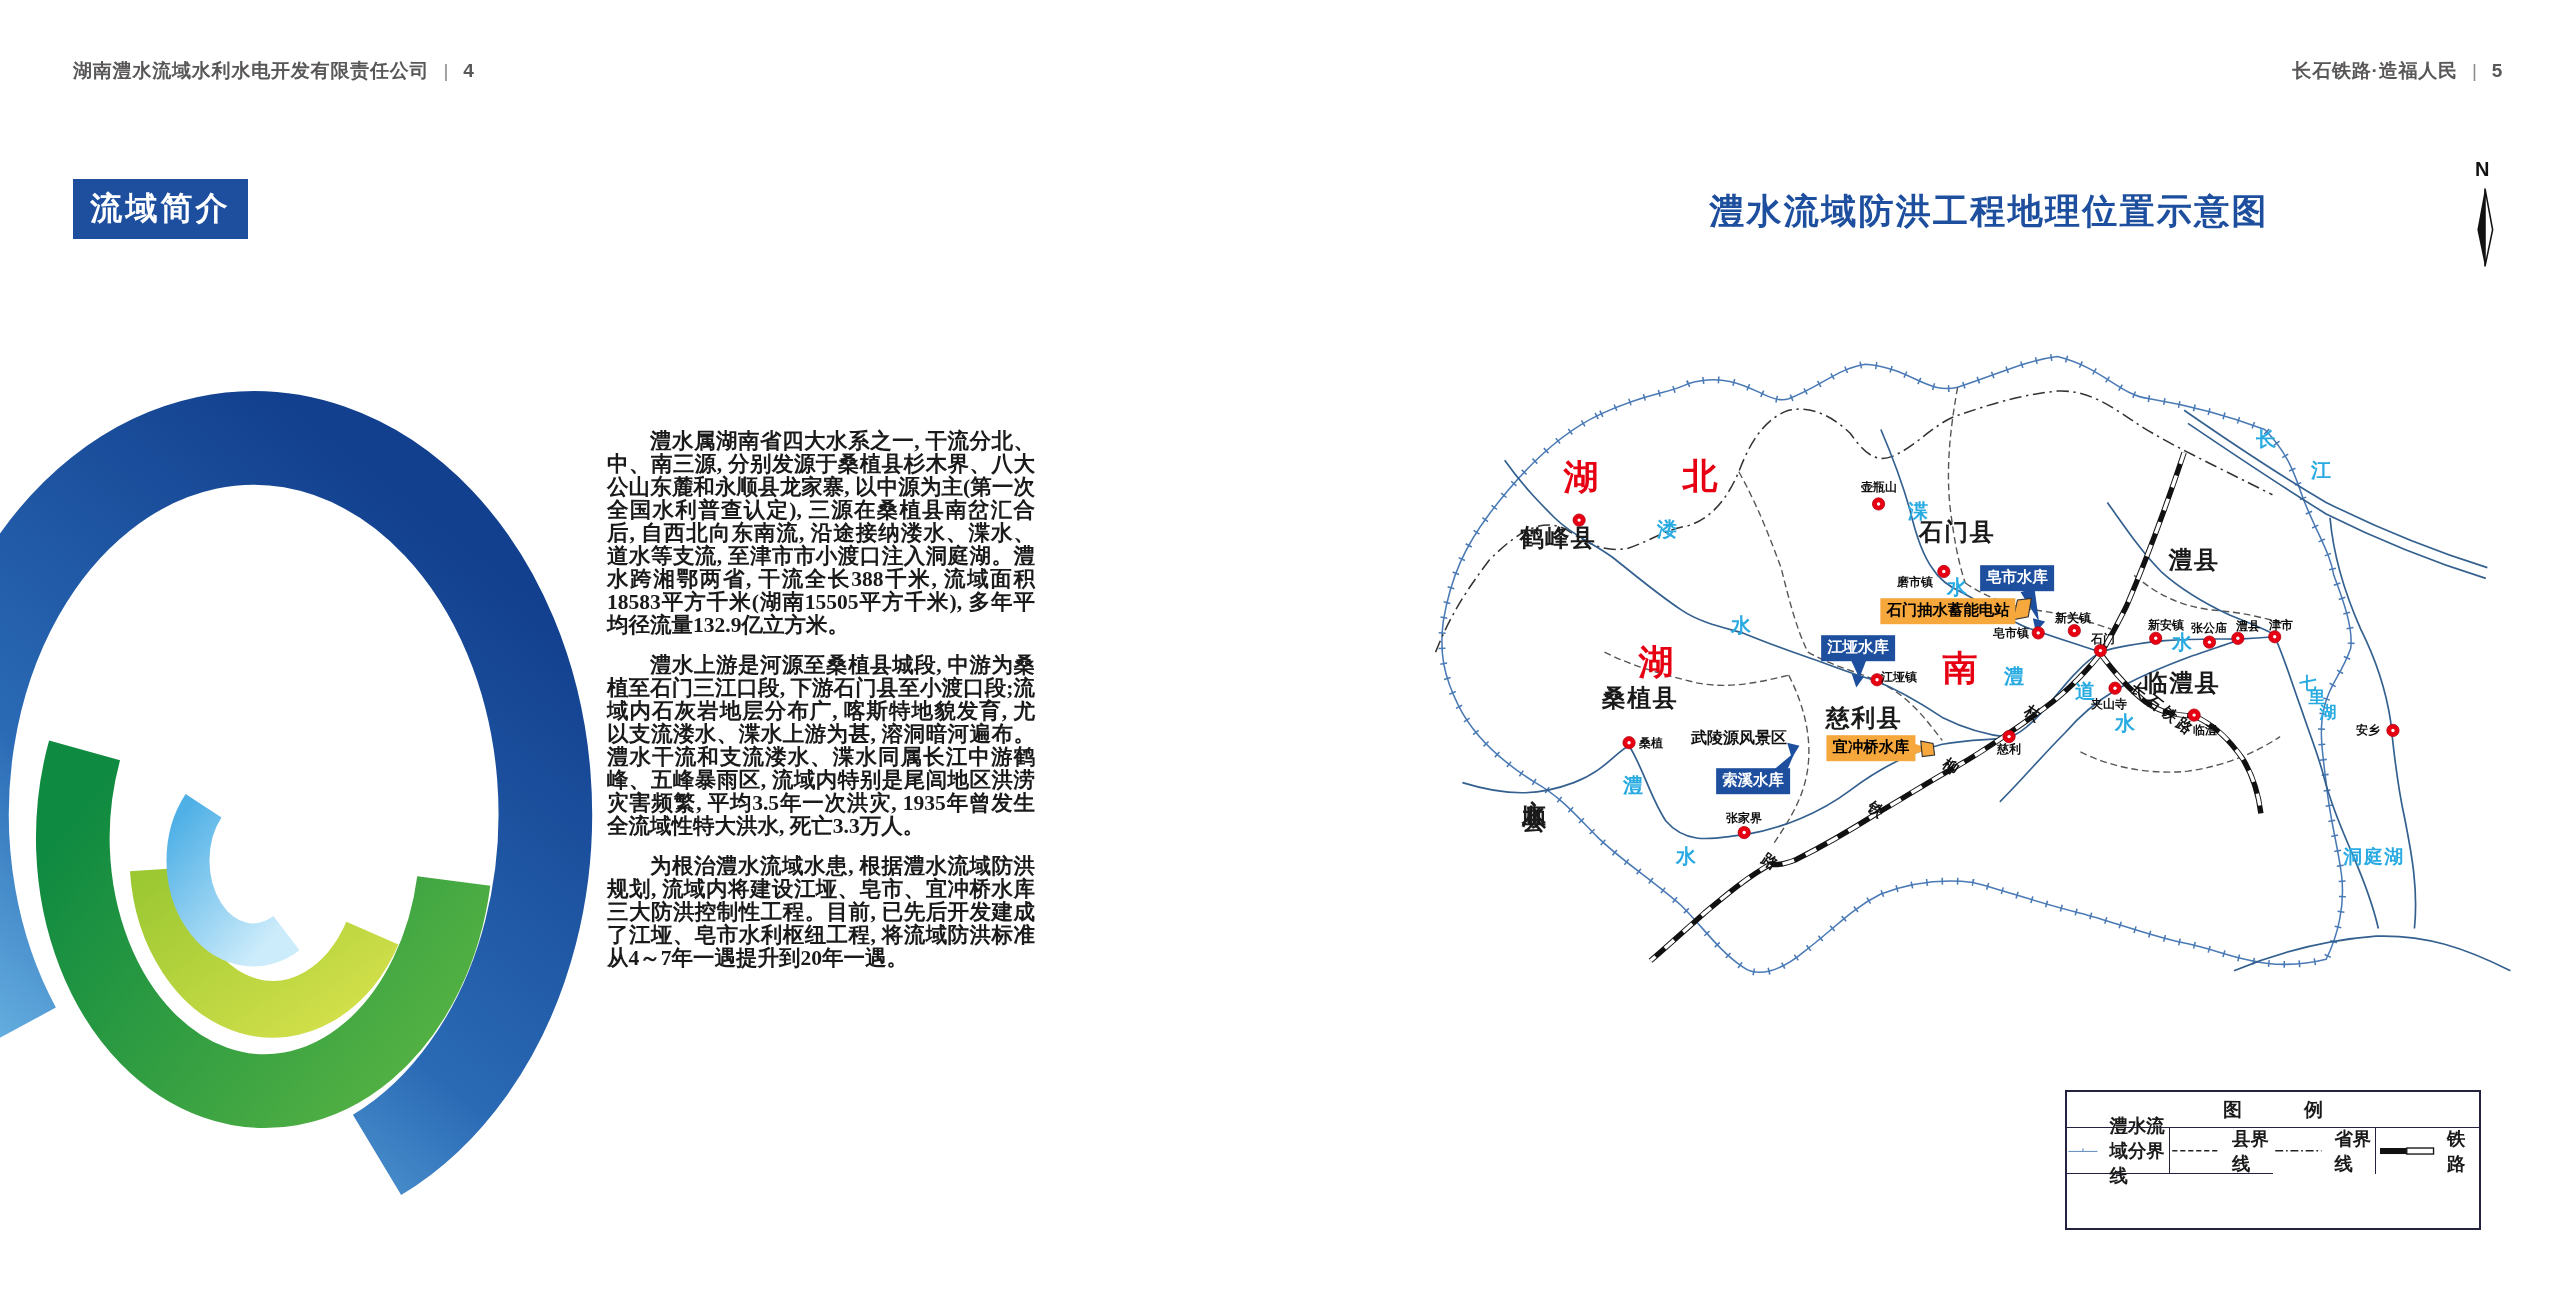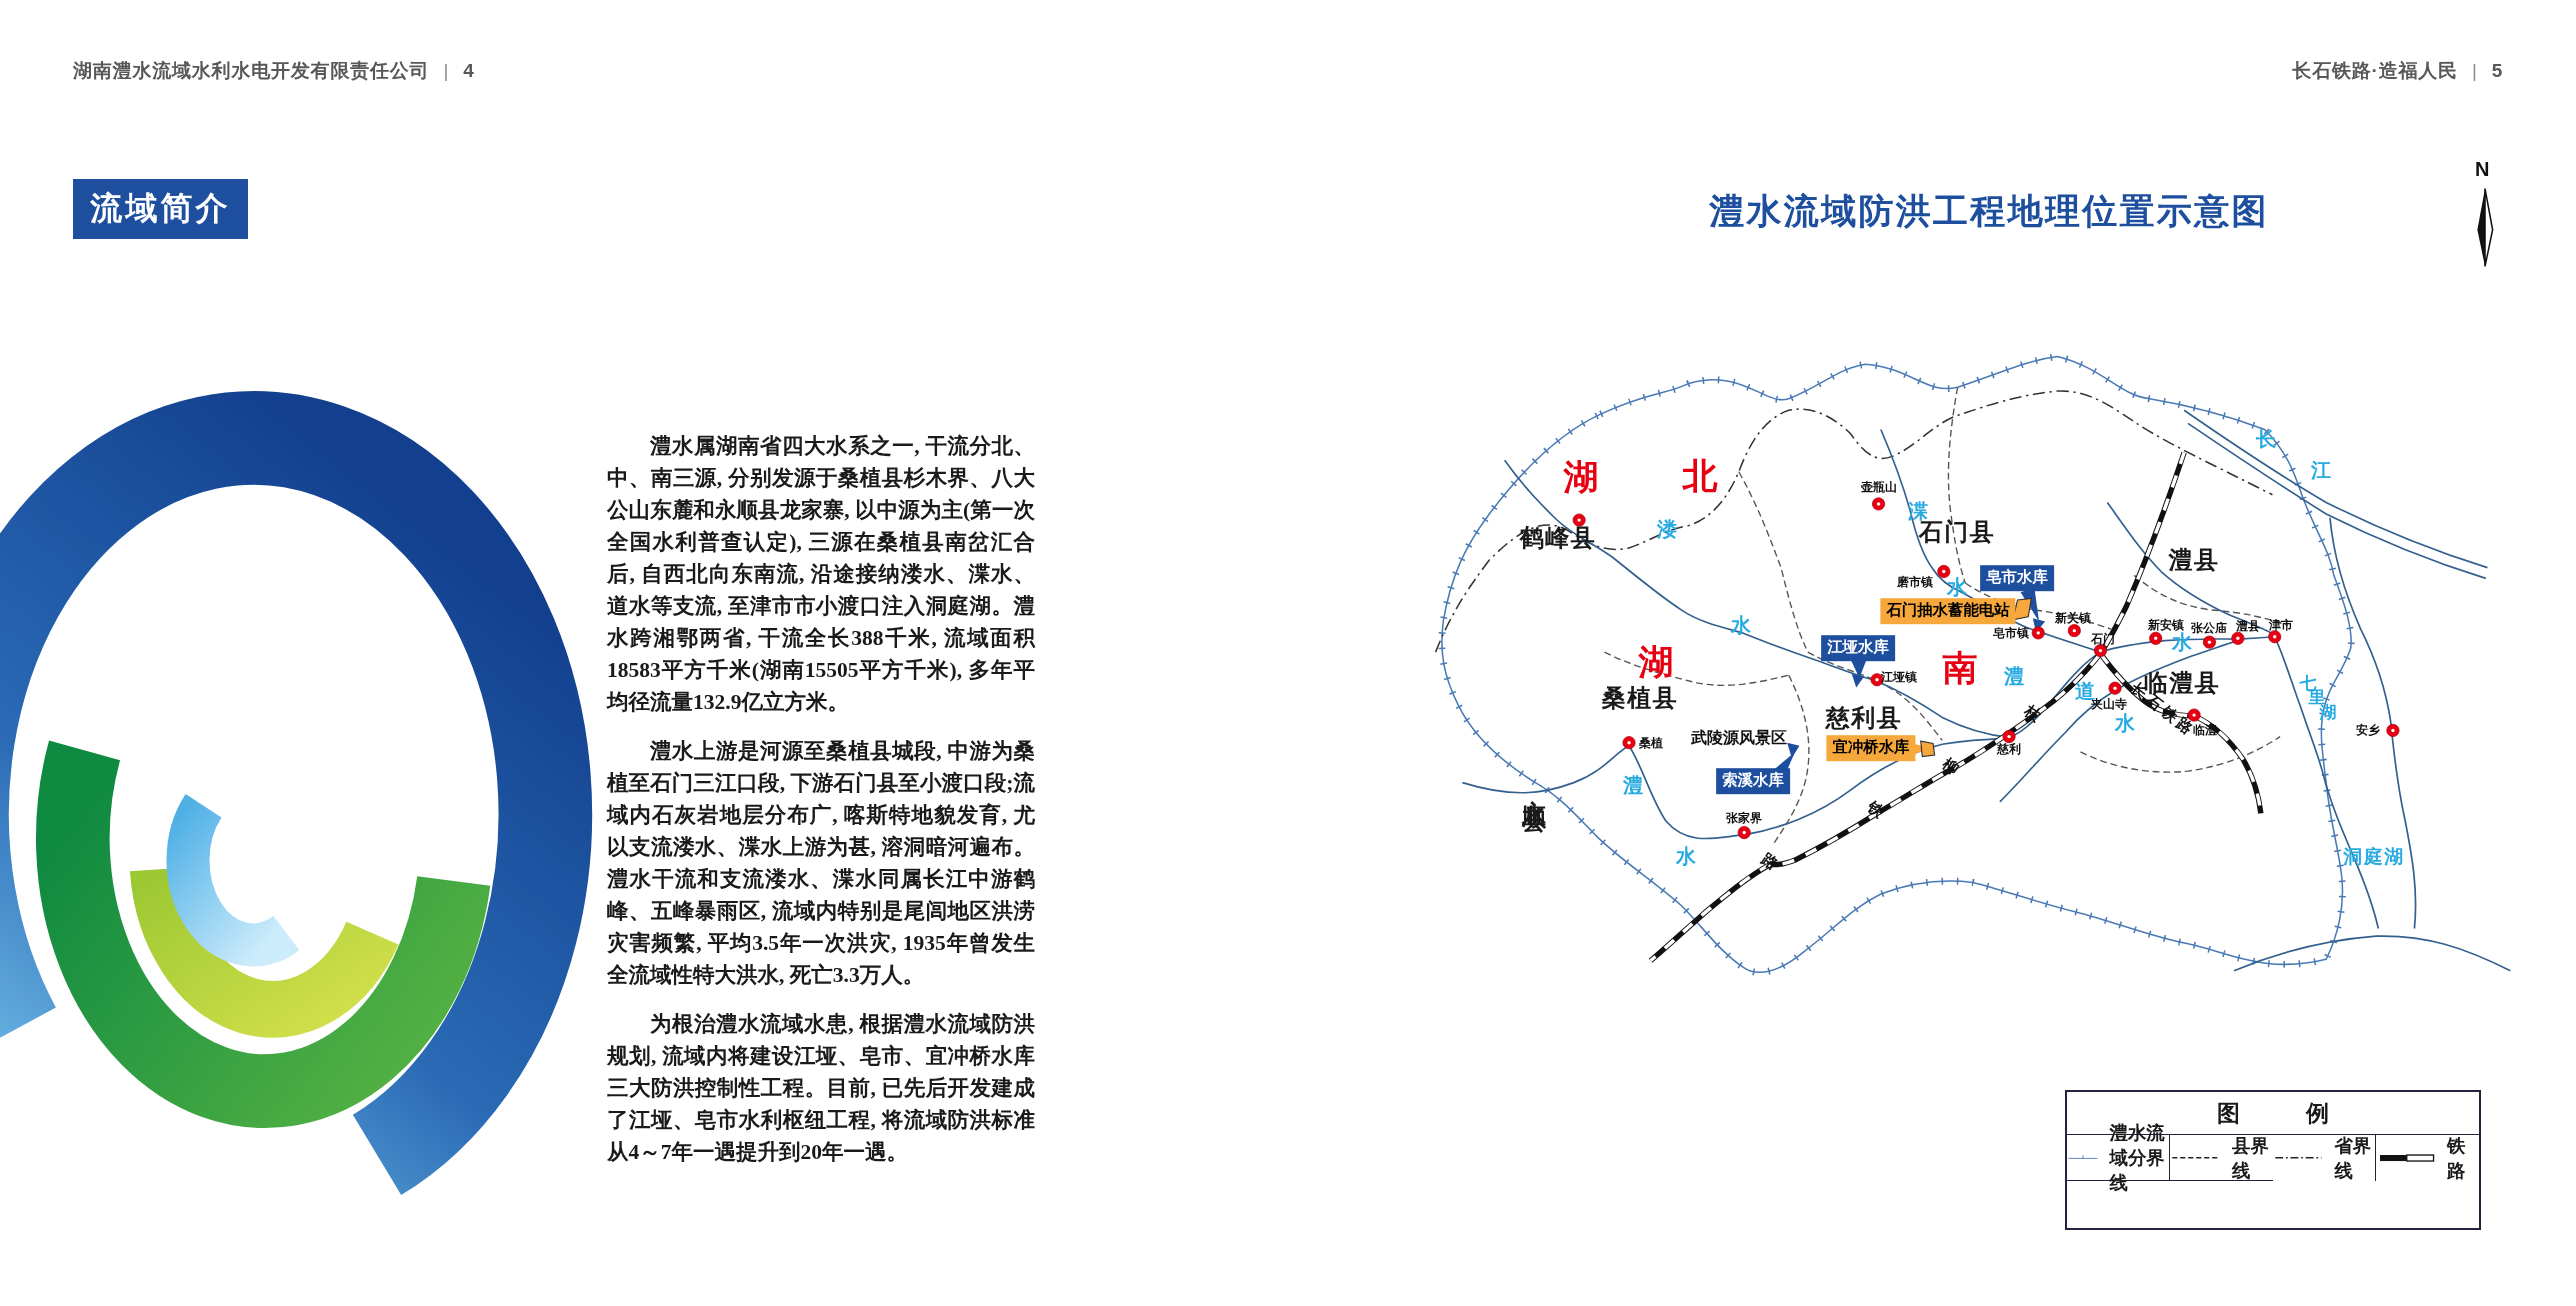--- a/index.html
+++ b/index.html
@@ -17,21 +17,21 @@
 
   
   .section-badge {
     left:73px; top:179px; width:175px; height:60px;
     background:#1d4f9e; color:#fff; display:flex; align-items:center; justify-content:center;
     font-size:32px; font-weight:bold; letter-spacing:3.1px;
   }
   .bodytext {
     left:607px; top:430px; width:428px;
     font-family:"Liberation Serif", serif;
-    font-size:21.5px; font-weight:bold; line-height:32px;
+    font-size:21.5px; font-weight:bold; line-height:23px;
     text-align:justify; color:#1a1a1a;
   }
   .bodytext p { text-indent:2em; margin-bottom:17px; }
 
   
   .map-title {
     left:1682px; top:188px; width:614px; text-align:center;
     font-size:35px; font-weight:bold; color:#1d4f9e; letter-spacing:2.3px;
   }
   .compass-n { left:2475px; top:158px; font-size:20px; font-weight:bold; color:#111; }
@@ -49,22 +49,22 @@
   .callout { font-size:15.4px; font-weight:bold; padding:2.3px 6.1px; }
   .callout.blue { background:#1d4f9e; color:#fff; }
   .callout.orange { background:#f7a83c; color:#000000;text-align:right; }
   .rail-label { color:#111; font-size:15.4px; font-weight:bold; letter-spacing:3.8px; }
 
   
   .legend {
     left:2065px; top:1090px; width:416px; height:140px;
     border:2.3px solid #23233f; background:#fff;
   }
-  .legend-title { height:43px; border-bottom:1.5px solid #23233f; display:flex;
-    align-items:center; justify-content:center; font-size:23px; font-weight:bold; letter-spacing:21.5px; text-indent:21.5px;}
+  .legend-title { height:36px; border-bottom:1.5px solid #23233f; display:flex;
+    align-items:center; justify-content:center; font-size:19px; font-weight:bold; letter-spacing:21.5px; text-indent:21.5px;}
   .legend-grid { display:grid; grid-template-columns:1fr 1fr 1fr 1fr; grid-template-rows:46px 46px; }
   .legend-cell { display:flex; align-items:center; justify-content:center; gap:10.7px;
     font-size:18.4px; font-weight:bold; }
   .legend-cell.bl { border-right:1.5px solid #23233f; }
   .legend-row-line { border-bottom:1.5px solid #23233f; }
 </style>
 </head>
 <body>
 
 <div class="abs pg-header" style="left:73px; top:58px;">

